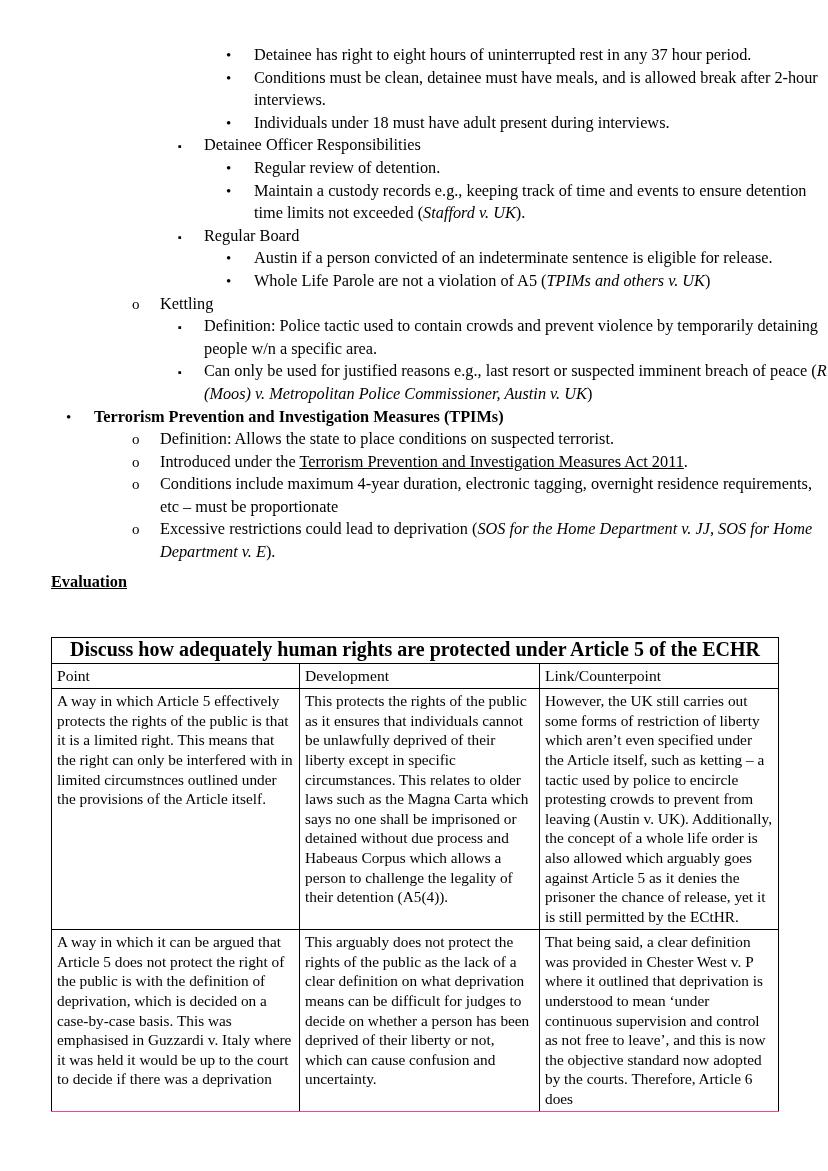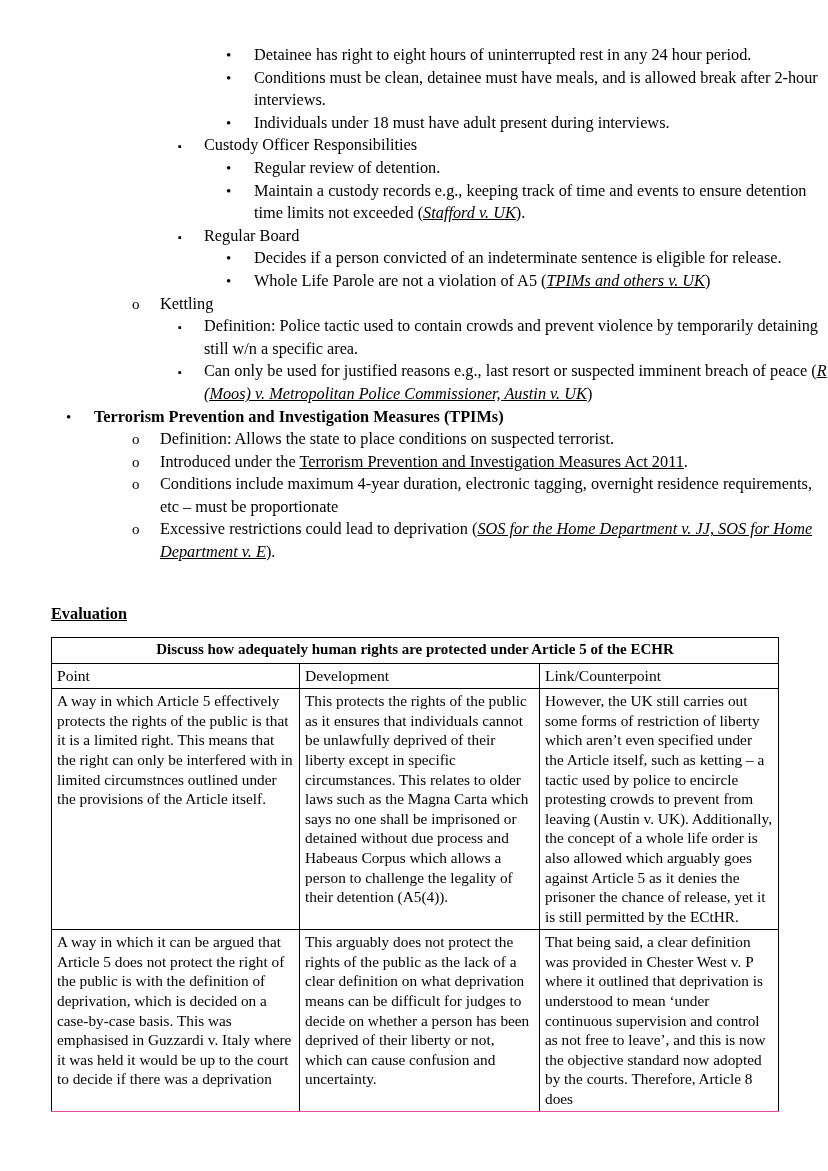--- a/index.html
+++ b/index.html
@@ -54,29 +54,28 @@
   .lvl2 { margin-left: 132px; padding-left: 28px; }
   .lvl2 .mark { font-size: 15px; line-height: 22.6px; }
   .lvl3 { margin-left: 178px; padding-left: 26px; }
   .lvl3 .mark { font-size: 11px; line-height: 25px; }
   .lvl4 { margin-left: 226px; padding-left: 28px; }
   .lvl4 .mark { font-size: 15px; line-height: 22.6px; }
 
   .bold { font-weight: bold; }
   .caselaw {
     font-style: italic;
-    text-decoration: underline;
   }
   .statute { text-decoration: underline; margin-top: 26px; }
 
   
   .eval-heading {
     position: absolute;
     left: 51px;
-    top: 604px;
+    top: 572px;
     font-size: 16.3px;
     font-weight: bold;
     text-decoration: underline;
     line-height: 20px;
   }
 
   
   .eval-table {
     position: absolute;
     left: 51px;
@@ -90,21 +89,21 @@
   .eval-table td, .eval-table th {
     border: 1px solid #000000;
     vertical-align: top;
     padding: 2px 4px 2px 5px;
     font-weight: normal;
     text-align: left;
   }
   .eval-table .title-cell {
     text-align: center;
     font-weight: bold;
-    font-size: 15px;
+    font-size: 20px;
     padding: 2px 4px 3px 4px;
   }
   .eval-table .colhead {
     font-size: 15.6px;
     padding-bottom: 3px;
   }
   .col-a { width: 248px; }
   .col-b { width: 240px; }
   .col-c { width: 239px; }
   .body-row td { height: 236px; }
@@ -114,61 +113,61 @@
   }
 </style>
 </head>
 <body>
 
 <div class="page">
 
   <div class="outline" id="outline-root">
       <div class="li lvl4">
         <span class="mark">•</span>
-        <span class="txt"><span>Detainee has right to eight hours of uninterrupted rest in any 24 hour period.</span></span>
+        <span class="txt"><span>Detainee has right to eight hours of uninterrupted rest in any 37 hour period.</span></span>
       </div>
       <div class="li lvl4">
         <span class="mark">•</span>
         <span class="txt"><span>Conditions must be clean, detainee must have meals, and is allowed break after 2-hour interviews.</span></span>
       </div>
       <div class="li lvl4">
         <span class="mark">•</span>
         <span class="txt"><span>Individuals under 18 must have adult present during interviews.</span></span>
       </div>
       <div class="li lvl3">
         <span class="mark">▪</span>
-        <span class="txt"><span>Custody Officer Responsibilities</span></span>
+        <span class="txt"><span>Detainee Officer Responsibilities</span></span>
       </div>
       <div class="li lvl4">
         <span class="mark">•</span>
         <span class="txt"><span>Regular review of detention.</span></span>
       </div>
       <div class="li lvl4">
         <span class="mark">•</span>
         <span class="txt"><span>Maintain a custody records e.g., keeping track of time and events to ensure detention time limits not exceeded (</span><span class="caselaw">Stafford v. UK</span><span>).</span></span>
       </div>
       <div class="li lvl3">
         <span class="mark">▪</span>
         <span class="txt"><span>Regular Board</span></span>
       </div>
       <div class="li lvl4">
         <span class="mark">•</span>
-        <span class="txt"><span>Decides if a person convicted of an indeterminate sentence is eligible for release.</span></span>
+        <span class="txt"><span>Austin if a person convicted of an indeterminate sentence is eligible for release.</span></span>
       </div>
       <div class="li lvl4">
         <span class="mark">•</span>
         <span class="txt"><span>Whole Life Parole are not a violation of A5 (</span><span class="caselaw">TPIMs and others v. UK</span><span>)</span></span>
       </div>
       <div class="li lvl2">
         <span class="mark">o</span>
         <span class="txt"><span>Kettling</span></span>
       </div>
       <div class="li lvl3">
         <span class="mark">▪</span>
-        <span class="txt"><span>Definition: Police tactic used to contain crowds and prevent violence by temporarily detaining still w/n a specific area.</span></span>
+        <span class="txt"><span>Definition: Police tactic used to contain crowds and prevent violence by temporarily detaining people w/n a specific area.</span></span>
       </div>
       <div class="li lvl3">
         <span class="mark">▪</span>
         <span class="txt"><span>Can only be used for justified reasons e.g., last resort or suspected imminent breach of peace (</span><span class="caselaw">R (Moos) v. Metropolitan Police Commissioner, Austin v. UK</span><span>)</span></span>
       </div>
       <div class="li lvl1">
         <span class="mark">•</span>
         <span class="txt bold"><span>Terrorism Prevention and Investigation Measures (TPIMs)</span></span>
       </div>
       <div class="li lvl2">
@@ -207,18 +206,18 @@
         <td class="colhead">Link/Counterpoint</td>
       </tr>
       <tr class="body-row">
         <td>A way in which Article 5 effectively protects the rights of the public is that it is a limited right. This means that the right can only be interfered with in limited circumstnces outlined under the provisions of the Article itself.</td>
         <td>This protects the rights of the public as it ensures that individuals cannot be unlawfully deprived of their liberty except in specific circumstances. This relates to older laws such as the Magna Carta which says no one shall be imprisoned or detained without due process and Habeaus Corpus which allows a person to challenge the legality of their detention (A5(4)).</td>
         <td>However, the UK still carries out some forms of restriction of liberty which aren’t even specified under the Article itself, such as ketting – a tactic used by police to encircle protesting crowds to prevent from leaving (Austin v. UK). Additionally, the concept of a whole life order is also allowed which arguably goes against Article 5 as it denies the prisoner the chance of release, yet it is still permitted by the ECtHR.</td>
       </tr>
       <tr class="clipped-row">
         <td>A way in which it can be argued that Article 5 does not protect the right of the public is with the definition of deprivation, which is decided on a case-by-case basis. This was emphasised in Guzzardi v. Italy where it was held it would be up to the court to decide if there was a deprivation</td>
         <td>This arguably does not protect the rights of the public as the lack of a clear definition on what deprivation means can be difficult for judges to decide on whether a person has been deprived of their liberty or not, which can cause confusion and uncertainty.</td>
-        <td>That being said, a clear definition was provided in Chester West v. P where it outlined that deprivation is understood to mean ‘under continuous supervision and control as not free to leave’, and this is now the objective standard now adopted by the courts. Therefore, Article 8 does</td>
+        <td>That being said, a clear definition was provided in Chester West v. P where it outlined that deprivation is understood to mean ‘under continuous supervision and control as not free to leave’, and this is now the objective standard now adopted by the courts. Therefore, Article 6 does</td>
       </tr>
     </tbody>
   </table>
 
 </div>
 
 </body></html>

